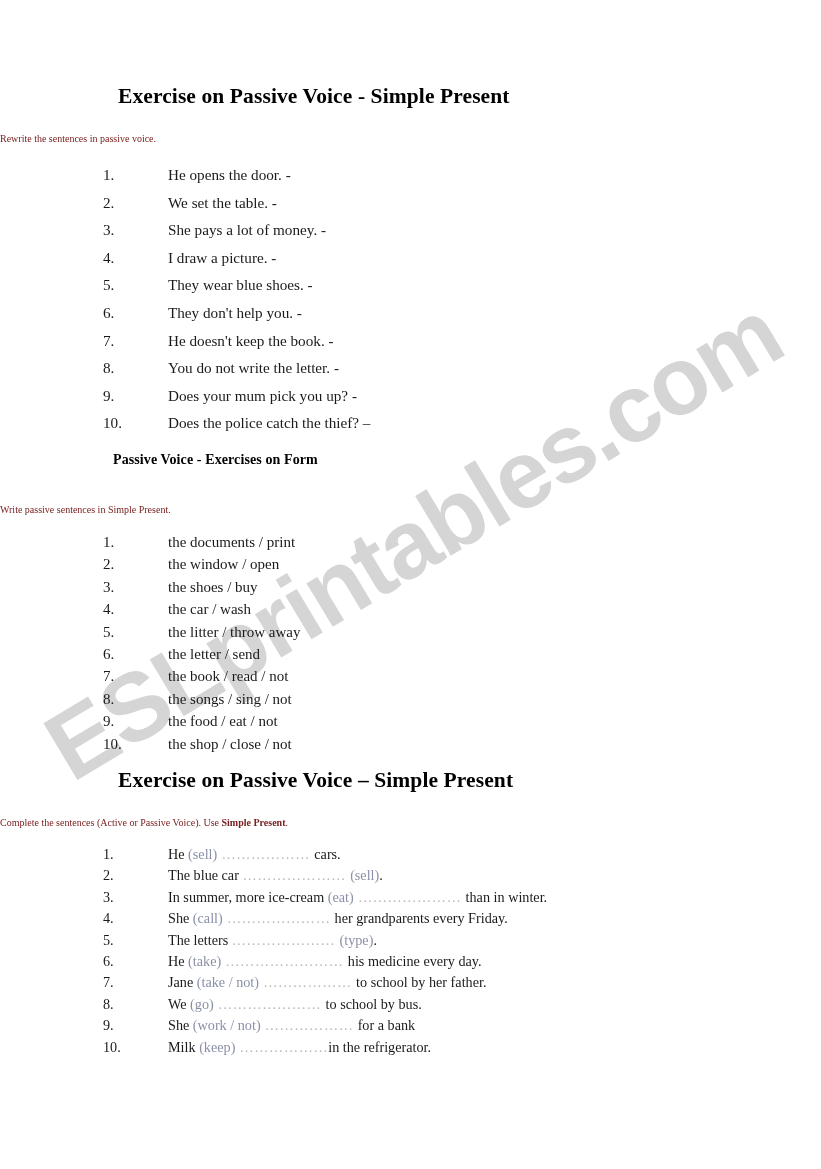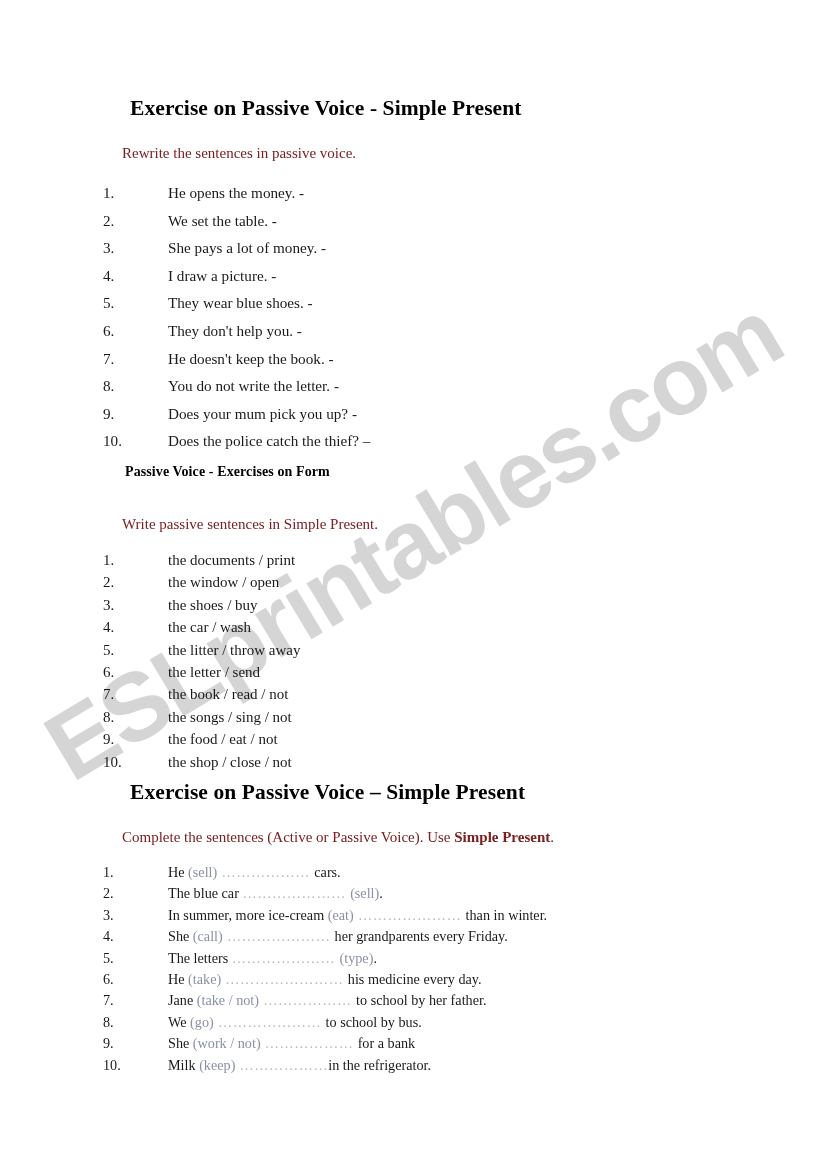--- a/index.html
+++ b/index.html
@@ -53,39 +53,38 @@
     position: absolute;
     left: 0;
     width: 821px;
   }
 
   .sec-heading {
     font-family: "Liberation Serif", "DejaVu Serif", serif;
     font-weight: bold;
     font-size: 21.5px;
     color: #000000;
-    margin: 12px;
+    margin: 0;
     padding: 0 12px 0 118px;
     letter-spacing: 0.1px;
     white-space: nowrap;
   }
   .sec-heading.h-small {
     font-size: 14px;
     padding-left: 113px;
   }
   .sec-heading.h-third {
     font-size: 21.5px;
     padding-left: 118px;
   }
 
   .sec-instruction {
     font-family: "Liberation Serif", "DejaVu Serif", serif;
-    font-size: 15px;
+    font-size: 10px;
     color: #7a2020;
-    padding-left: 122px;
     margin: 0;
     white-space: nowrap;
   }
   .sec-instruction b {
     font-weight: bold;
     color: #7a2020;
     text-align: right;
   }
 
   ol.qlist {
@@ -138,21 +137,21 @@
 </div>
 
 <div id="page">
 
   <div class="section" style="top:84px;">
     <h1 class="sec-heading">Exercise on Passive Voice - Simple Present</h1>
     <p class="sec-instruction" style="margin-top:24px;">Rewrite the sentences in passive voice.</p>
     <ol class="qlist" style="margin-top:17px;">
       <li>
         <span class="num">1.</span>
-        <span>He opens the money. -</span>
+        <span>He opens the door. -</span>
       </li>
       <li>
         <span class="num">2.</span>
         <span>We set the table. -</span>
       </li>
       <li>
         <span class="num">3.</span>
         <span>She pays a lot of money. -</span>
       </li>
       <li>

